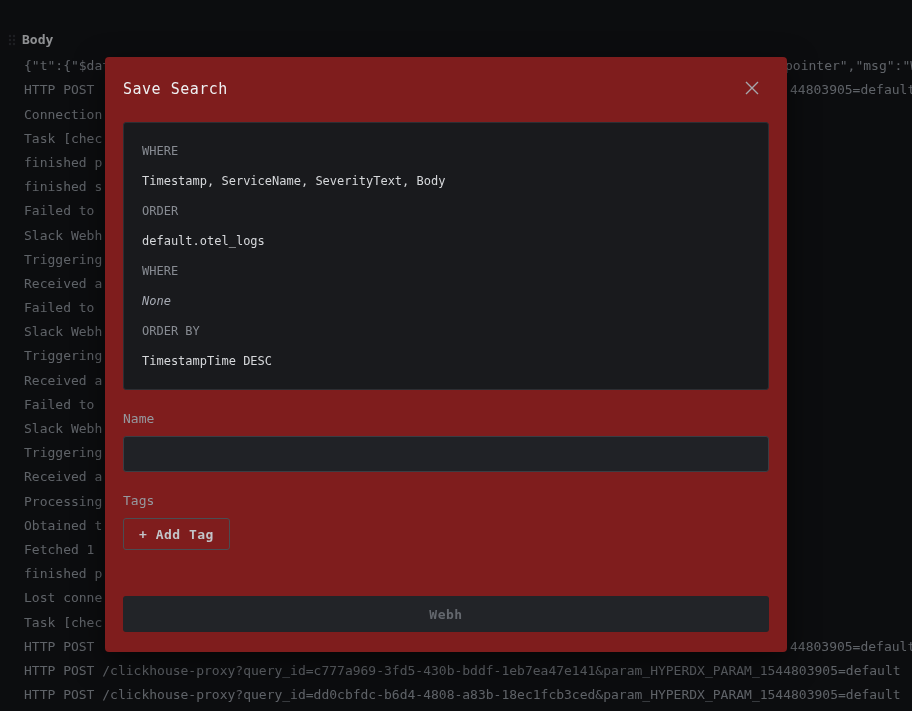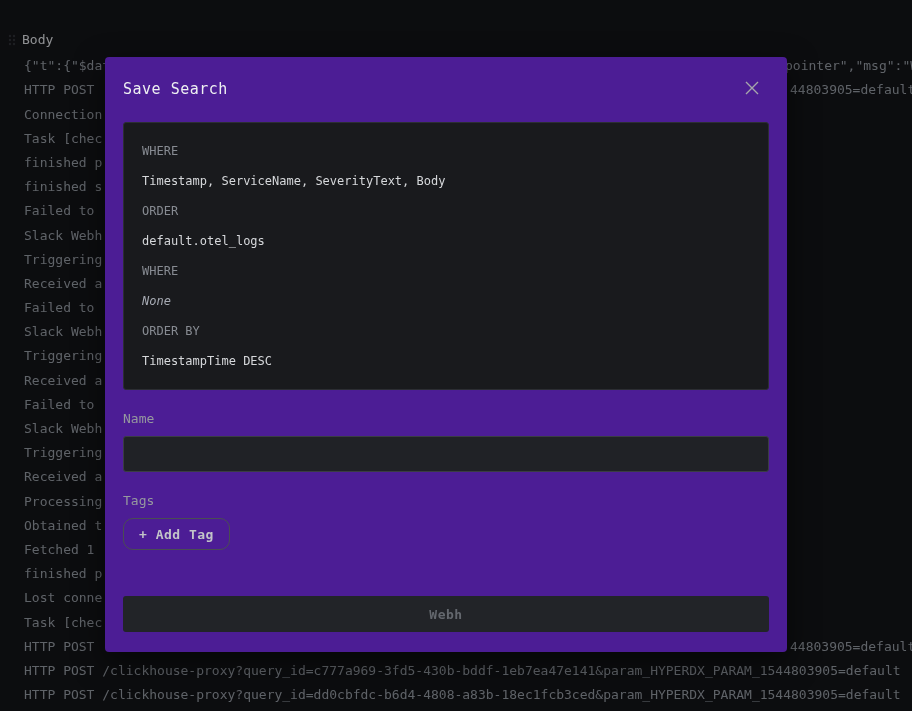--- a/index.html
+++ b/index.html
@@ -9,37 +9,37 @@
     font-family:"DejaVu Sans Mono","Liberation Mono",monospace;
     overflow:hidden; position:relative;
   }
   #stage { position:absolute; inset:0; width:912px; height:711px; overflow:hidden; }
 
   
   #bg { position:absolute; inset:0; z-index:1; }
   .col-header {
     position:absolute; left:0; top:28px; height:24px; line-height:24px;
     display:flex; align-items:center; gap:4px; padding-left:6px;
-    color:#e6e8ec; font-size:13px; font-weight:400; white-space:pre;
+    color:#e6e8ec; font-size:13px; font-weight:700; white-space:pre;
   }
   .drag-icon { width:12px; height:14px; flex:0 0 auto; opacity:.55; }
   .log-row {
     position:absolute; left:0; right:0; height:24px; line-height:24px;
     color:#9aa0a8; font-size:13px; white-space:pre;
   }
   .log-row .row-left { margin-left:24px; }
   .log-row .row-right { position:absolute; top:0; white-space:pre; }
 
   
   #overlay { position:absolute; inset:0; z-index:2; background:rgba(0,0,0,0.38); }
 
   
   #modal {
     position:absolute; z-index:3; left:105px; top:57px; width:682px; height:595px;
-    background:#4c1d95; border-radius:4px; padding:20px 18px 16px;
+    background:#7f1d1d; border-radius:4px; padding:20px 18px 16px;
     box-shadow:0 10px 30px rgba(0,0,0,.55);
   }
   .modal-header { display:flex; align-items:flex-start; height:24px; }
   .modal-title { flex:1; color:#eef0f2; font-size:15px; font-weight:500; line-height:24px; letter-spacing:.5px; }
   .close-btn {
     background:none; border:none; cursor:pointer; padding:2px; margin-right:6px;
     display:flex; align-items:center; justify-content:center;
   }
   .close-btn svg { display:block; }
 
@@ -52,21 +52,21 @@
   .sql-value.empty { font-style:italic; font-size:12px; color:#a6aab3; }
 
   .field-label { margin-top:20px; font-size:13px; line-height:18px; color:#96999f; }
   .name-input {
     margin-top:8px; width:100%; height:36px; border-radius:3px;
     background:#202226; border:1px solid #3a3d43; color:#d6d8db;
     font-family:inherit; font-size:13px; padding:0 12px; outline:none;
   }
   .add-tag-btn {
     margin-top:8px; height:32px; padding:0 15px; display:inline-flex; align-items:center;
-    background:transparent; border:1px solid #4a4d53; border-radius:10px;
+    background:transparent; border:1px solid #4a4d53; border-radius:3px;
     color:#c2c4c8; font-family:inherit; font-size:13px; font-weight:700;
     letter-spacing:.5px; cursor:pointer; white-space:pre;
   }
   .save-btn {
     margin-top:46px; width:100%; height:36px; border:none; border-radius:3px;
     background:#222428; color:#64686e; font-family:inherit; font-size:13px;
     font-weight:700; letter-spacing:.5px; cursor:not-allowed;
   }
 </style>
 </head>

